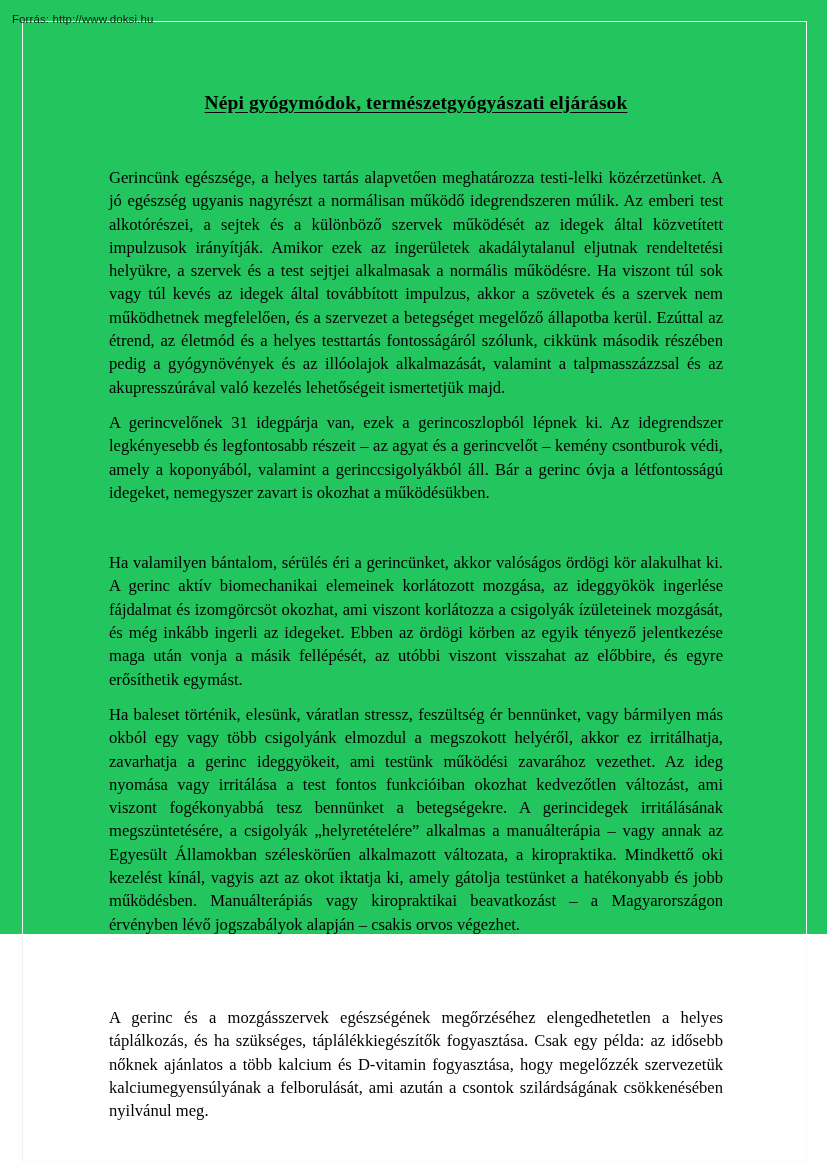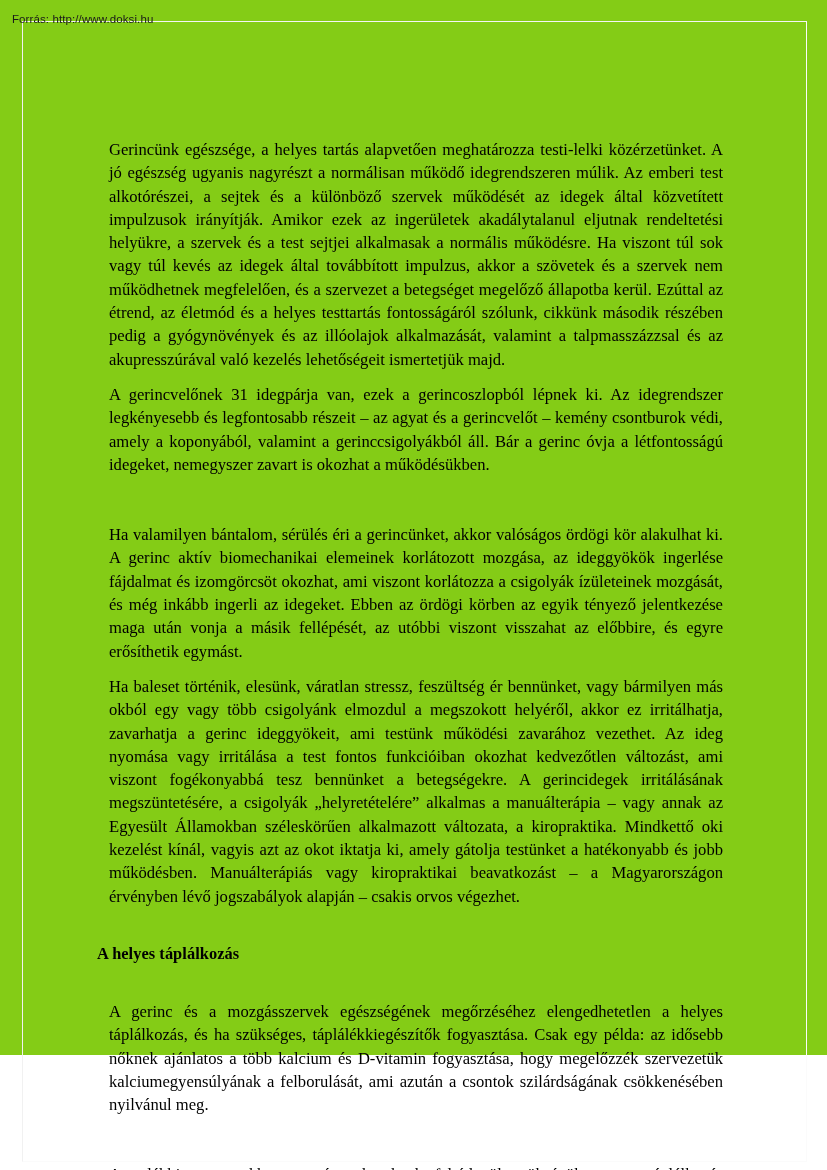--- a/index.html
+++ b/index.html
@@ -17,22 +17,22 @@
     overflow: hidden;
     position: relative;
   }
 
   
   .page {
     position: absolute;
     left: 0;
     top: 0;
     width: 827px;
-    height: 1055px;
-    background: #84cc16;
+    height: 934px;
+    background: #22c55e;
     box-sizing: border-box;
     text-decoration: underline;
   }
 
   
   .sheet-frame {
     position: absolute;
     left: 22px;
     top: 21px;
     width: 783px;
@@ -121,36 +121,36 @@
 <body>
 
 <div class="page">
 
   <div class="sheet-frame"></div>
 
   <div class="source-banner">Forrás: http://www.doksi.hu</div>
 
   <div class="content">
 
+    <h1 class="doc-title">Népi gyógymódok, természetgyógyászati eljárások</h1>
 
     <div class="spacer-after-title"></div>
 
     <p class="body-text">Gerincünk egészsége, a helyes tartás alapvetően meghatározza testi-lelki közérzetünket. A jó egészség ugyanis nagyrészt a normálisan működő idegrendszeren múlik. Az emberi test alkotórészei, a sejtek és a különböző szervek működését az idegek által közvetített impulzusok irányítják. Amikor ezek az ingerületek akadálytalanul eljutnak rendeltetési helyükre, a szervek és a test sejtjei alkalmasak a normális működésre. Ha viszont túl sok vagy túl kevés az idegek által továbbított impulzus, akkor a szövetek és a szervek nem működhetnek megfelelően, és a szervezet a betegséget megelőző állapotba kerül. Ezúttal az étrend, az életmód és a helyes testtartás fontosságáról szólunk, cikkünk második részében pedig a gyógynövények és az illóolajok alkalmazását, valamint a talpmasszázzsal és az akupresszúrával való kezelés lehetőségeit ismertetjük majd.</p>
 
     <p class="body-text">A gerincvelőnek 31 idegpárja van, ezek a gerincoszlopból lépnek ki. Az idegrendszer legkényesebb és legfontosabb részeit – az agyat és a gerincvelőt – kemény csontburok védi, amely a koponyából, valamint a gerinccsigolyákból áll. Bár a gerinc óvja a létfontosságú idegeket, nemegyszer zavart is okozhat a működésükben.</p>
 
     <div class="para-gap"></div>
 
     <p class="body-text">Ha valamilyen bántalom, sérülés éri a gerincünket, akkor valóságos ördögi kör alakulhat ki. A gerinc aktív biomechanikai elemeinek korlátozott mozgása, az ideggyökök ingerlése fájdalmat és izomgörcsöt okozhat, ami viszont korlátozza a csigolyák ízületeinek mozgását, és még inkább ingerli az idegeket. Ebben az ördögi körben az egyik tényező jelentkezése maga után vonja a másik fellépését, az utóbbi viszont visszahat az előbbire, és egyre erősíthetik egymást.</p>
 
     <p class="body-text">Ha baleset történik, elesünk, váratlan stressz, feszültség ér bennünket, vagy bármilyen más okból egy vagy több csigolyánk elmozdul a megszokott helyéről, akkor ez irritálhatja, zavarhatja a gerinc ideggyökeit, ami testünk működési zavarához vezethet. Az ideg nyomása vagy irritálása a test fontos funkcióiban okozhat kedvezőtlen változást, ami viszont fogékonyabbá tesz bennünket a betegségekre. A gerincidegek irritálásának megszüntetésére, a csigolyák „helyretételére” alkalmas a manuálterápia – vagy annak az Egyesült Államokban széleskörűen alkalmazott változata, a kiropraktika. Mindkettő oki kezelést kínál, vagyis azt az okot iktatja ki, amely gátolja testünket a hatékonyabb és jobb működésben. Manuálterápiás vagy kiropraktikai beavatkozást – a Magyarországon érvényben lévő jogszabályok alapján – csakis orvos végezhet.</p>
 
     <div class="para-gap"></div>
 
-    <h2 class="section-heading">A helyes táplálkozás</h2>
 
     <div class="para-gap"></div>
 
     <p class="body-text">A gerinc és a mozgásszervek egészségének megőrzéséhez elengedhetetlen a helyes táplálkozás, és ha szükséges, táplálékkiegészítők fogyasztása. Csak egy példa: az idősebb nőknek ajánlatos a több kalcium és D-vitamin fogyasztása, hogy megelőzzék szervezetük kalciumegyensúlyának a felborulását, ami azután a csontok szilárdságának csökkenésében nyilvánul meg.</p>
 
     <div class="para-gap"></div>
 
     <p class="body-text">Az alábbi csoportokba tartozó embereknek feltétlenül szükségük van a táplálkozás kiegészítésére:</p>
 
     <div class="para-gap"></div>

